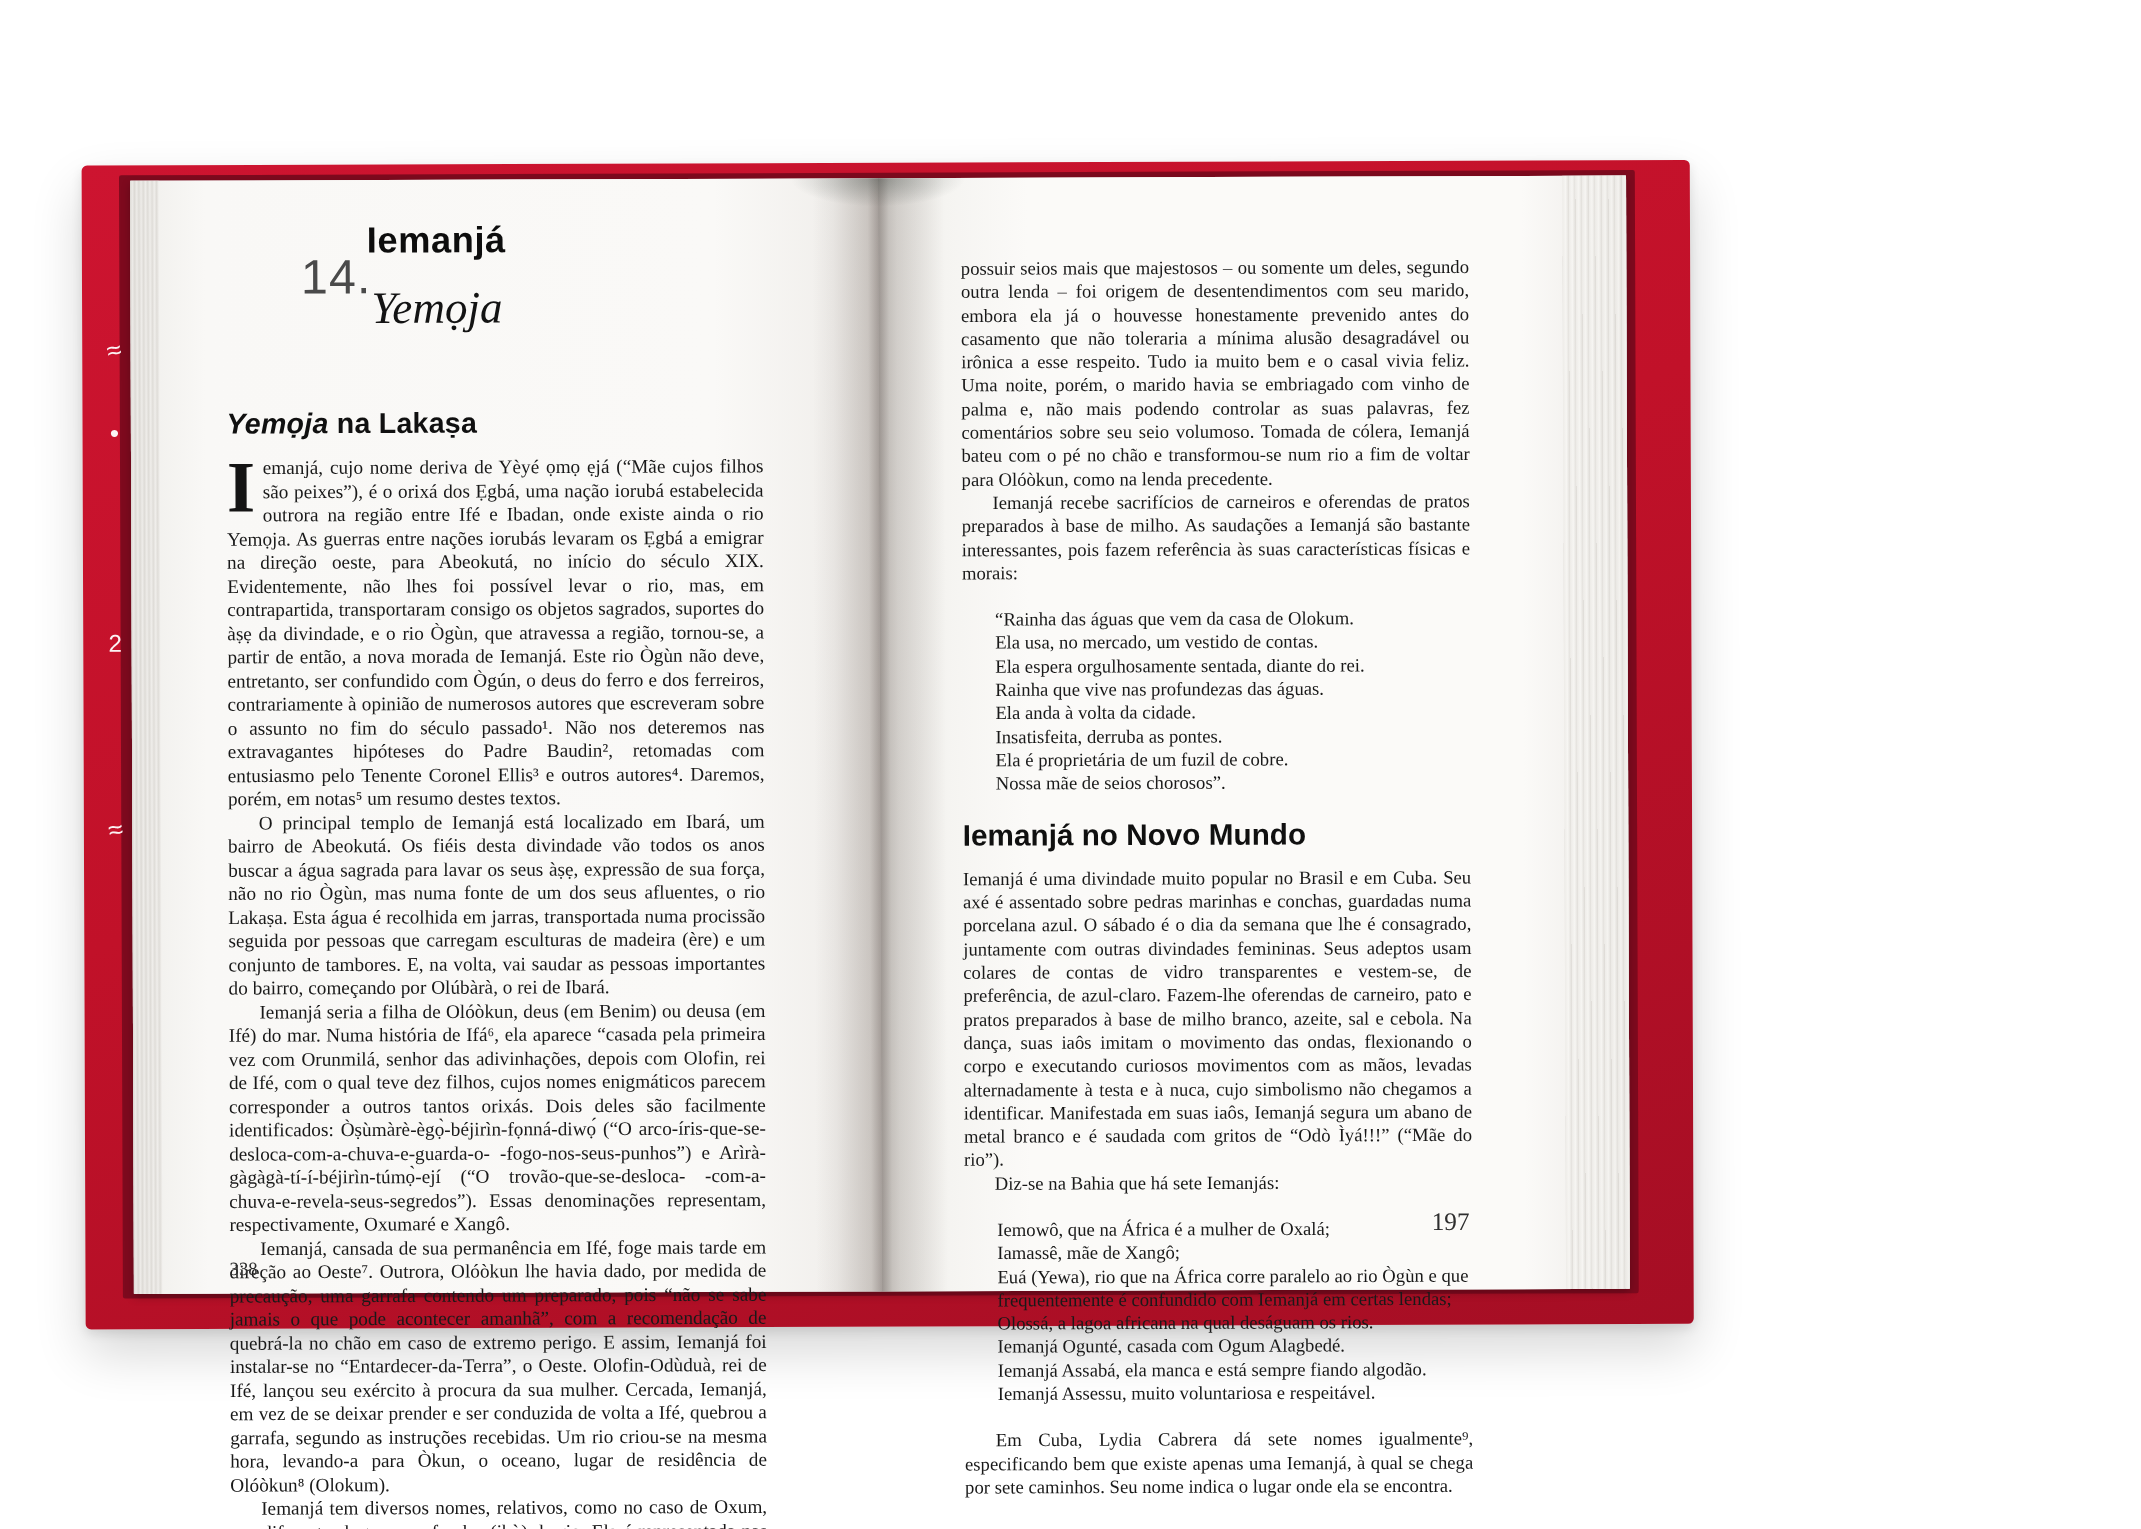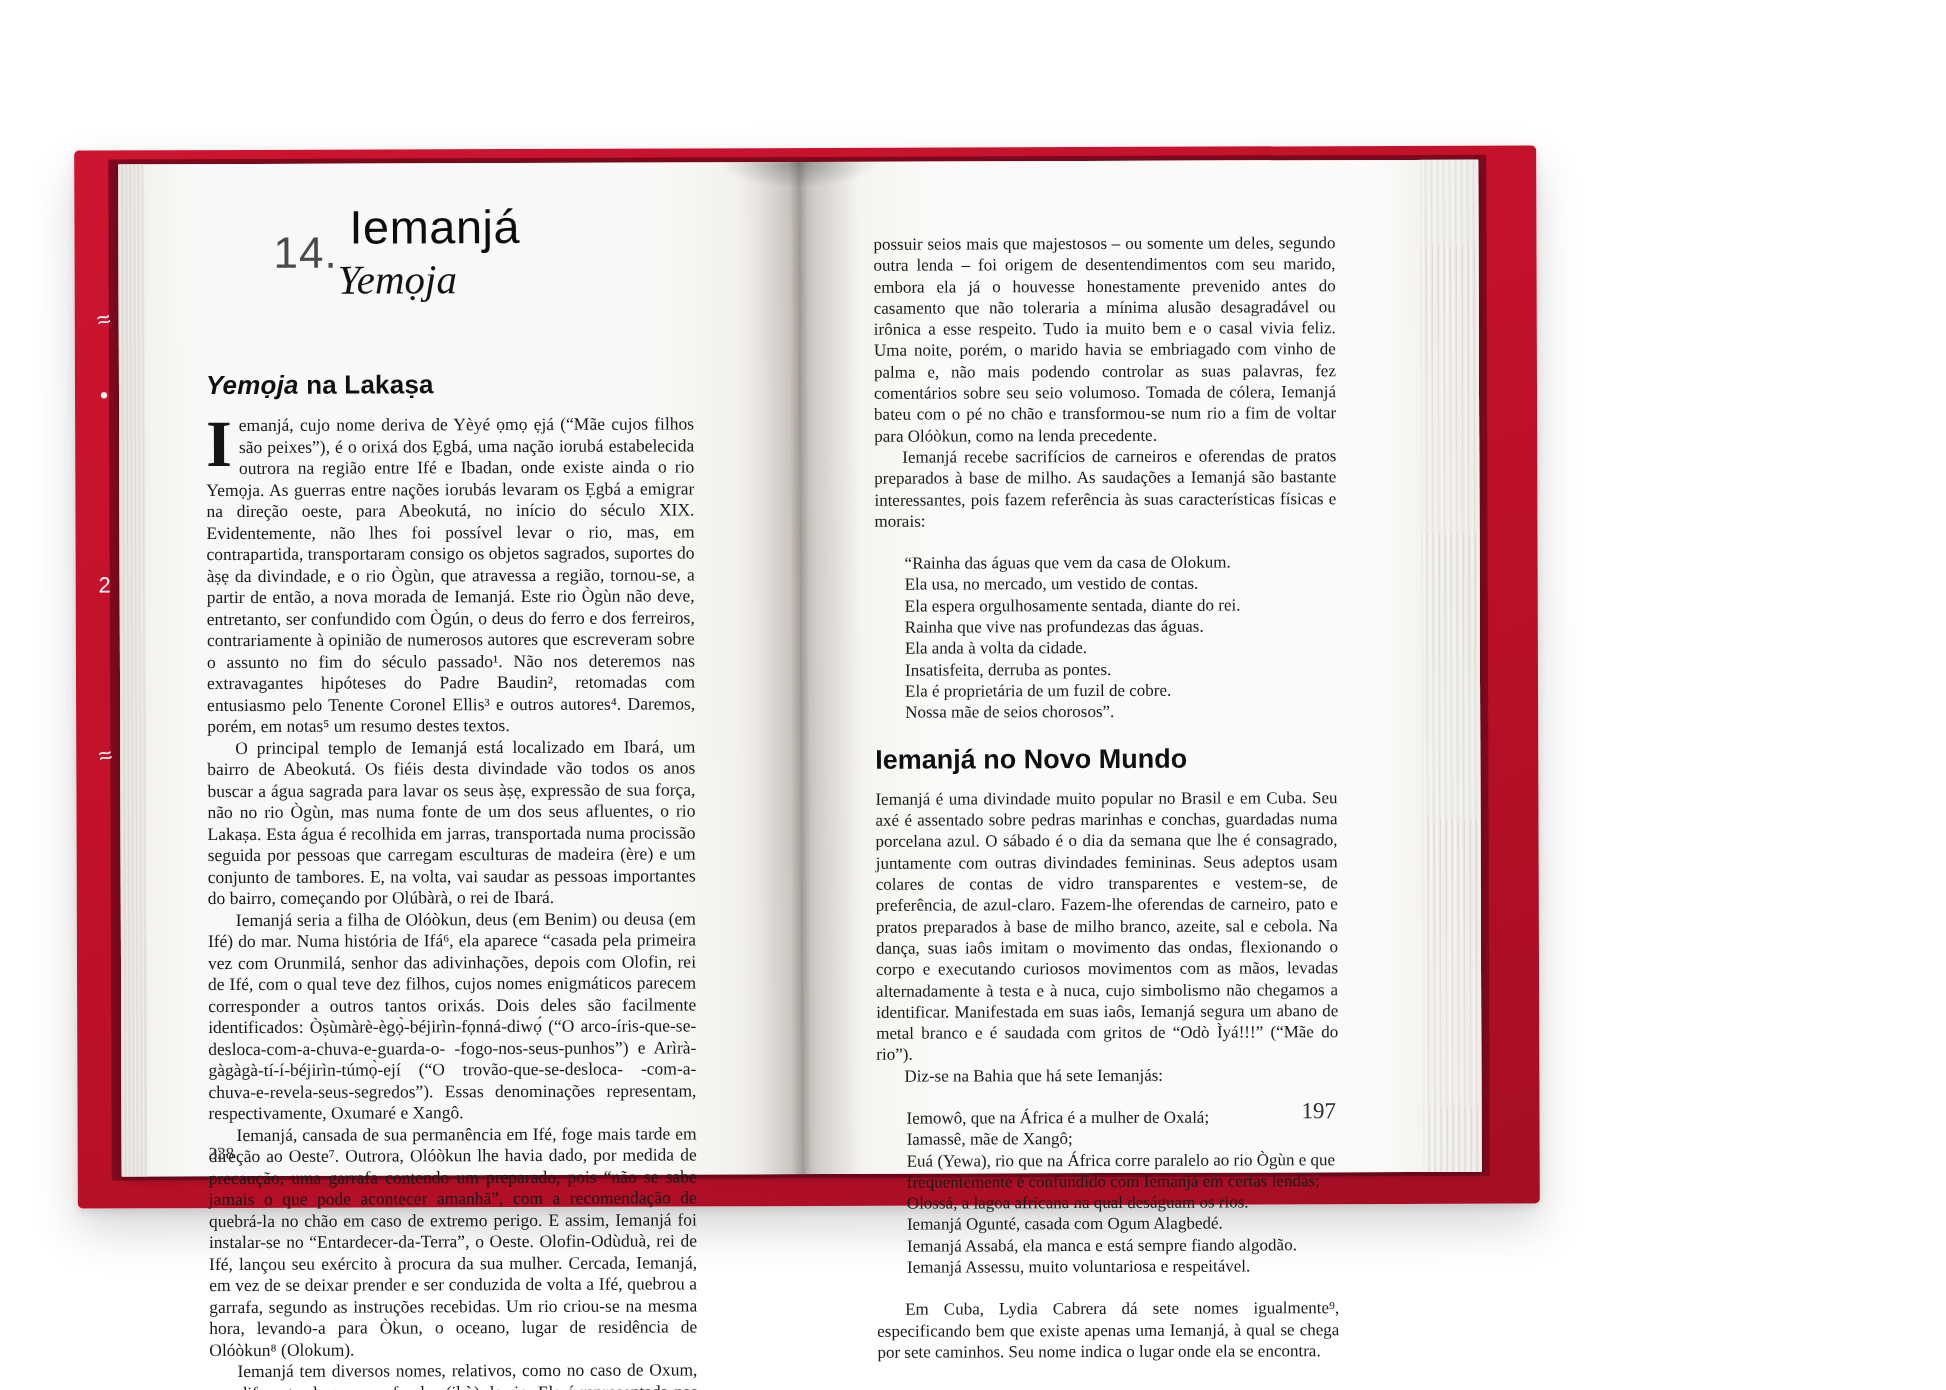--- a/index.html
+++ b/index.html
@@ -69,22 +69,22 @@
   }
 
   
   .lp-content { position:absolute; left:87px; top:30px; width:488px; }
   .chapter-head { position:relative; height:140px; font-family:"Liberation Sans", sans-serif; }
   .chapter-number {
     position:absolute; left:68px; top:10px;
     font-size:44px; font-weight:400; color:#4a4a4a; letter-spacing:1px;margin-top:24px;
   }
   .chapter-title {
-    position:absolute; left:144px; top:6px;
-    font-size:47px; font-weight:normal; color:#0d0d0d; letter-spacing:0.5px;
+    position:absolute; left:128px; top:6px;
+    font-size:33px; font-weight:bold; color:#0d0d0d; letter-spacing:0.5px;
   }
   .chapter-subtitle {
     position:absolute; left:132px; top:62px;
     font-family:"Liberation Serif", serif; font-style:italic;
     font-size:41px; color:#131313;
   }
   .section-heading {
     font-family:"Liberation Sans", sans-serif; font-size:26px; color:#101010;
     letter-spacing:0.2px; margin:0 0 14px 0;
   }

